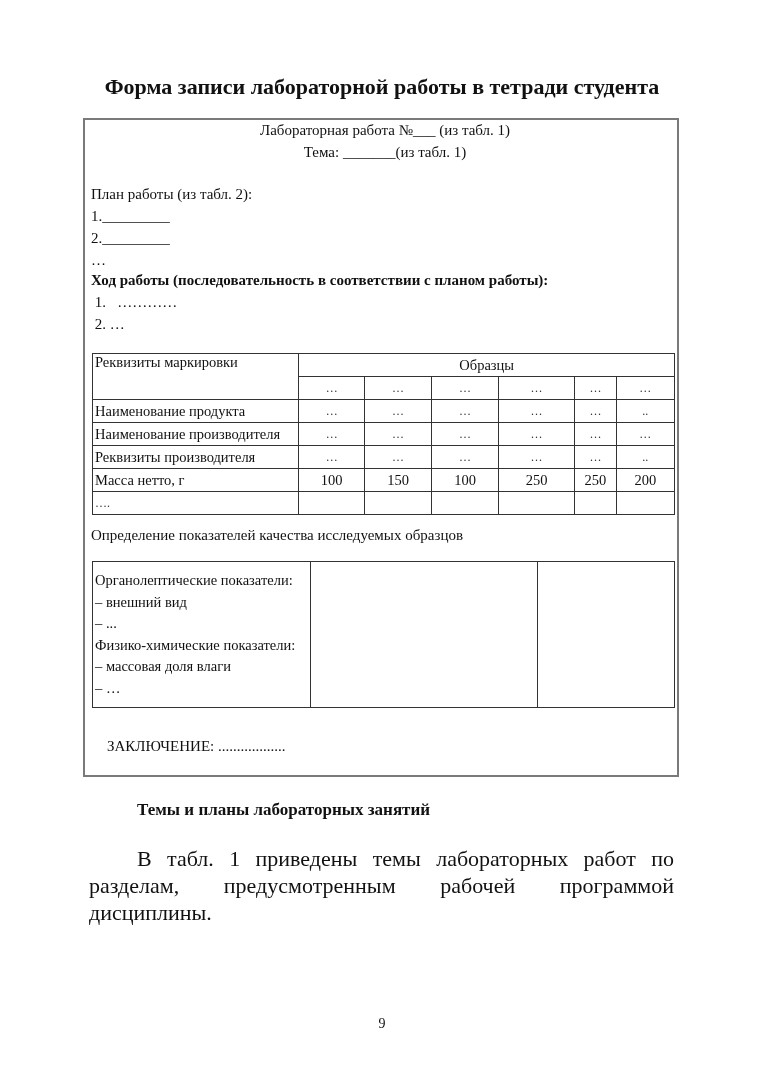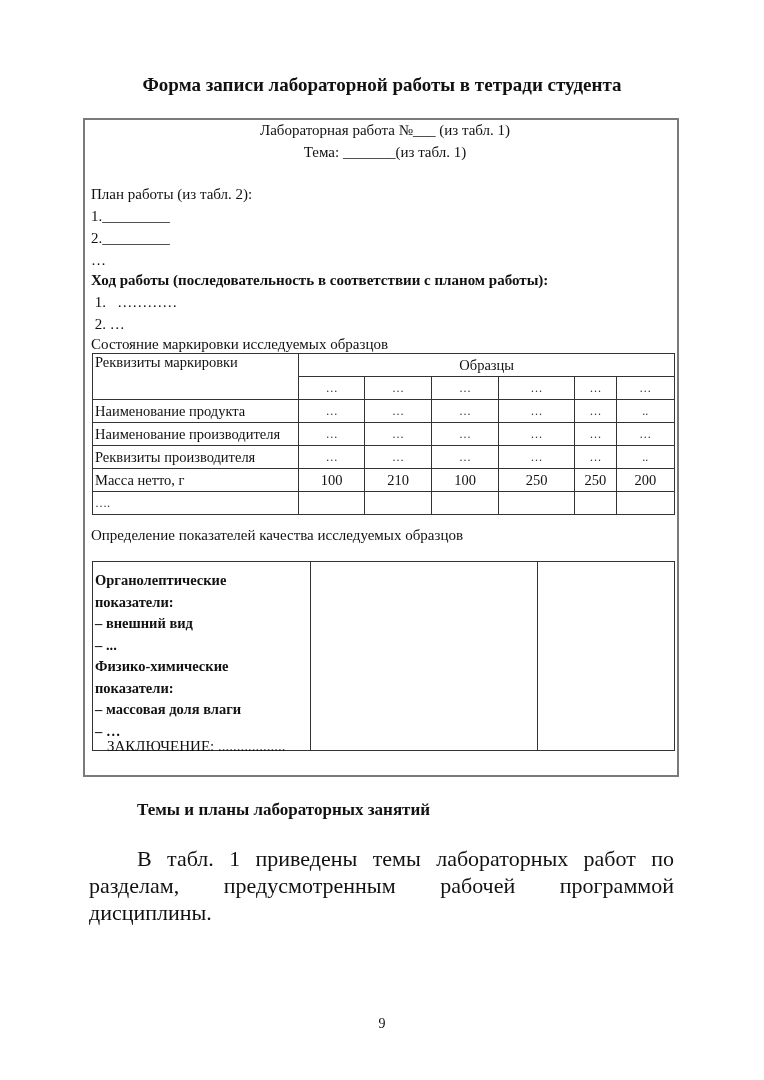--- a/index.html
+++ b/index.html
@@ -1,32 +1,32 @@
 <!DOCTYPE html>
 <html><head>
 <meta charset="utf-8">
 <style>
   html, body { margin:0; padding:0; background:#ffffff; }
   body { width:764px; height:1080px; position:relative; overflow:hidden;
          font-family:"Liberation Serif", serif; color:#111; }
   .title { position:absolute; top:74px; left:0; width:764px; text-align:center;
-           font-weight:bold; font-size:19px; }
+           font-weight:bold; font-size:22px; }
   .frame { position:absolute; left:83px; top:118px; width:596px; height:659px;
            border:2px solid #7a7a7a; box-sizing:border-box; }
   .line { position:absolute; font-size:15px; white-space:pre; }
   .center { left:4px; width:100%; text-align:center; }
   table { border-collapse:collapse; position:absolute; font-size:14.5px; }
   td, th { border:1.5px solid #333; padding:0 2px; font-weight:normal; height:22px; }
   .t1 { left:7px; top:233px; width:583px;padding-left:16px; }
   .t1 td { text-align:center; }
   .t1 td.lbl { text-align:left; }
   .t1 .dots { font-size:12px; color:#333; }
   .t2 { left:7px; top:441px; width:583px; }
   .t2 th { text-align:center; height:22px; }
-  .t2 td { vertical-align:top; padding:8px 2px;font-weight:bold; }
+  .t2 td { vertical-align:top; padding:8px 2px; }
   .t2 .ql { line-height:21.5px; font-size:14.5px; }
   .h2 { position:absolute; left:137px; top:800px; font-weight:bold; font-size:17px; }
   .para { position:absolute; left:89px; top:845px; width:585px; font-size:22px; line-height:27px;
           text-align:justify; text-indent:48px; }
   .pagenum { position:absolute; top:1016px; left:0; width:764px; text-align:center; font-size:14px; }
 </style>
 </head>
 <body>
 
 <div class="title">Форма записи лабораторной работы в тетради студента</div>
@@ -35,21 +35,20 @@
   <div class="line center" style="top:2px;">Лабораторная работа №___ (из табл. 1)</div>
   <div class="line center" style="top:24px;">Тема: _______(из табл. 1)</div>
 
   <div class="line" style="left:6px; top:66px;">План работы (из табл. 2):</div>
   <div class="line" style="left:6px; top:88px;">1._________</div>
   <div class="line" style="left:6px; top:110px;">2._________</div>
   <div class="line" style="left:6px; top:132px;">…</div>
   <div class="line" style="left:6px; top:152px;font-weight:bold;">Ход работы (последовательность в соответствии с планом работы):</div>
   <div class="line" style="left:6px; top:174px;"> 1.   …………</div>
   <div class="line" style="left:6px; top:196px;"> 2. …</div>
-  <div class="line" style="left:6px; top:216px;">Состояние маркировки исследуемых образцов</div>
 
   <table class="t1">
     <colgroup>
       <col style="width:205px">
         <col style="width:65px">
         <col style="width:67px">
         <col style="width:66px">
         <col style="width:76px">
         <col style="width:41px">
         <col style="width:58px">
@@ -90,21 +89,21 @@
       <td class="dots">…</td>
       <td class="dots">…</td>
       <td class="dots">…</td>
       <td class="dots">…</td>
       <td class="dots">…</td>
       <td class="dots">..</td>
     </tr>
     <tr>
       <td class="lbl">Масса нетто, г</td>
       <td>100</td>
-      <td>210</td>
+      <td>150</td>
       <td>100</td>
       <td>250</td>
       <td>250</td>
       <td>200</td>
     </tr>
     <tr>
       <td class="lbl dots">….</td>
       <td></td>
       <td></td>
       <td></td>

